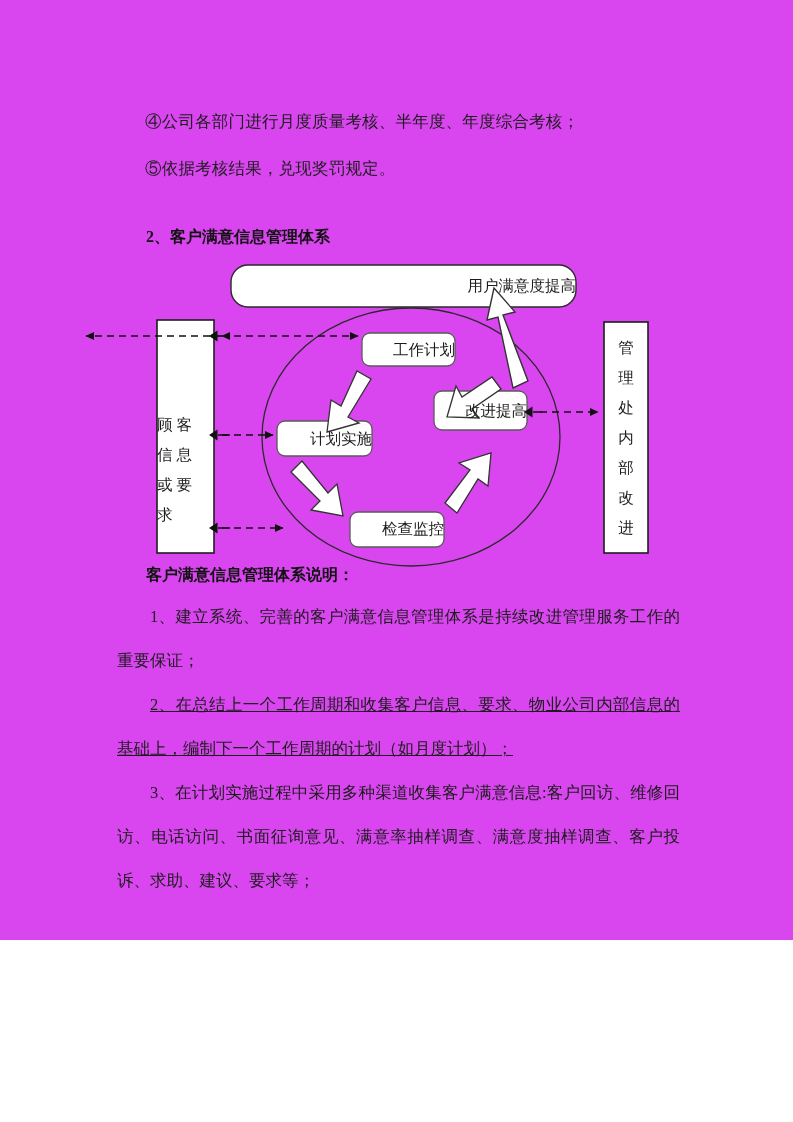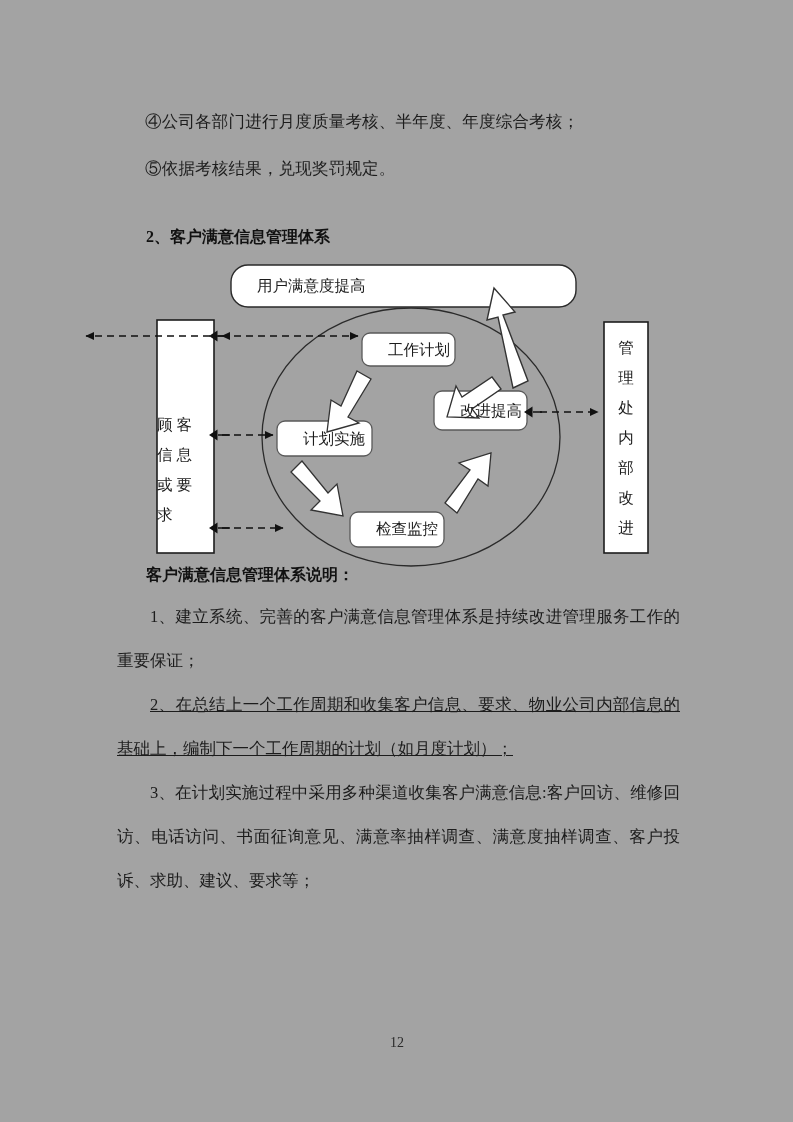--- a/index.html
+++ b/index.html
@@ -7,22 +7,22 @@
     padding: 0;
     background: #ffffff;
   }
   body {
     font-family: "Liberation Serif", "DejaVu Serif", serif;
     color: #1a1a1a;
   }
   #page {
     position: relative;
     width: 793px;
-    height: 1122px;
-    background: #a3a3a3;
+    height: 940px;
+    background: #d946ef;
     overflow: hidden;
     margin: 0 auto;
   }
 
   
   .para {
     position: absolute;
     font-size: 16.5px;
     line-height: 1.05;
     letter-spacing: 0.2px;
@@ -61,23 +61,22 @@
     top: 0;
     width: 793px;
     height: 1122px;
     pointer-events: none;
   }
   .dgm-label {
     position: absolute;
     font-size: 15.5px;
     color: #1c1c1c;
     white-space: nowrap;
-    text-align: left;
+    text-align: right;
     line-height: 1;
-    padding-left: 26px;
   }
   .side-label {
     position: absolute;
     font-size: 15.5px;
     color: #1c1c1c;
     line-height: 30px;
     letter-spacing: 4px;
   }
   .side-label-v {
     position: absolute;

